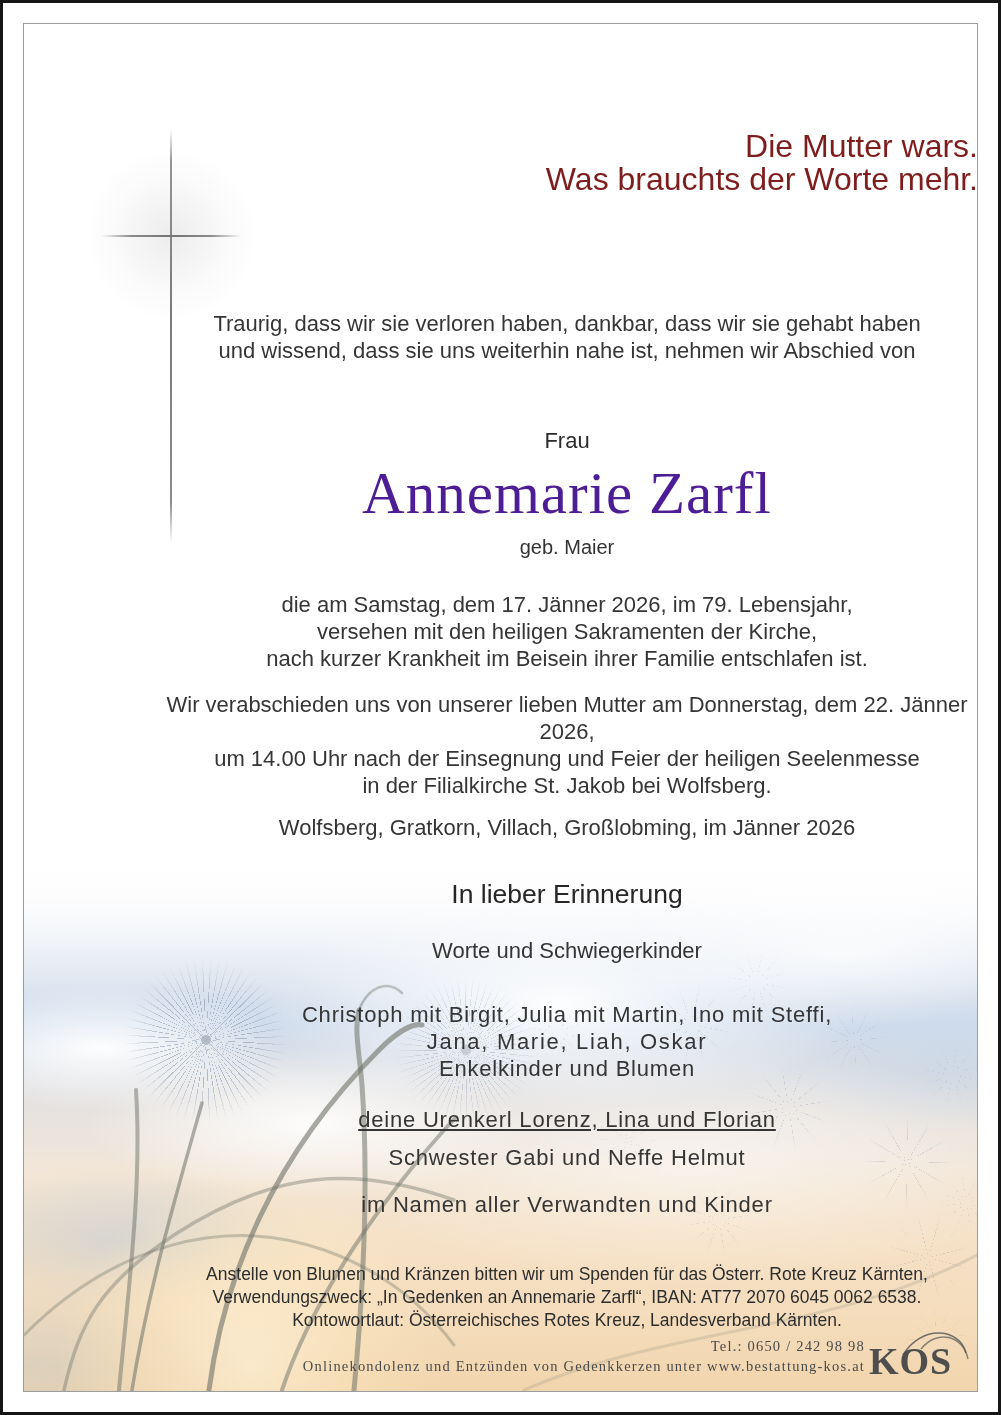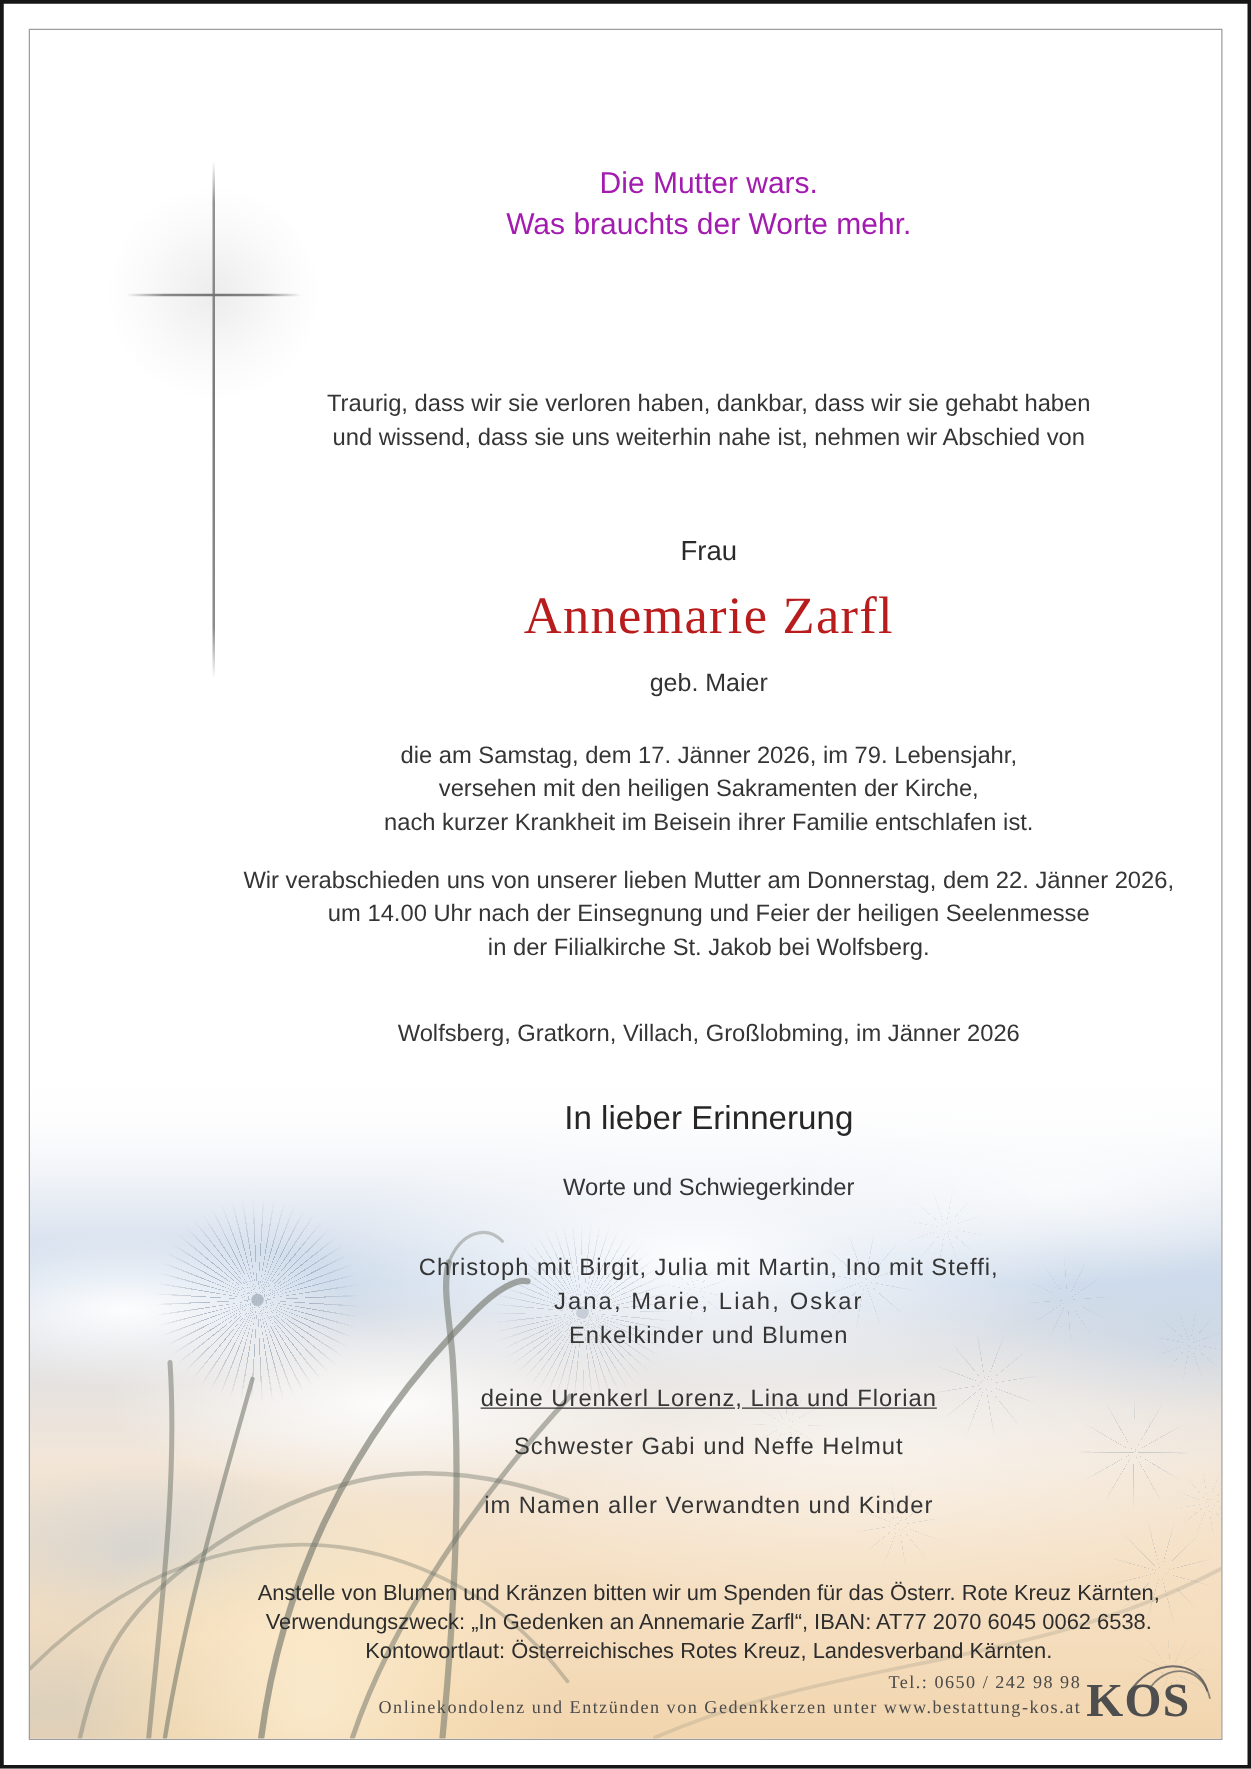--- a/index.html
+++ b/index.html
@@ -7,25 +7,25 @@
     width:1001px;height:1415px;box-sizing:border-box;
     border:3px solid #161616;background:#ffffff;padding:20px;
     font-family:"Liberation Sans", sans-serif;
   }
   .card{
     position:relative;width:100%;height:100%;box-sizing:border-box;
     border:1px solid #9d9d9d;background:#ffffff;overflow:hidden;
   }
   
   .tb{position:absolute;left:132px;width:822px;text-align:center;z-index:3;}
-  .body-text{font-size:19px;line-height:27px;color:#353535;}
-  .epigraph{top:106px;font-size:24px;line-height:33px;color:#a21caf;}
+  .body-text{font-size:22px;line-height:27px;color:#353535;}
+  .epigraph{top:106px;font-size:32px;line-height:33px;color:#7f1d1d;text-align:right;}
   .intro{top:286px;}
   .salutation{top:404px;font-size:22px;color:#2a2a2a;}
-  .name{top:437px;font-family:"Liberation Serif", serif;font-size:42px;line-height:64px;color:#b91c1c;letter-spacing:1px;}
+  .name{top:437px;font-family:"Liberation Serif", serif;font-size:59px;line-height:64px;color:#4c1d95;letter-spacing:1px;}
   .maiden{top:512px;font-size:20px;color:#333;}
   .death{top:567px;}
   .farewell{top:667px;}
   .places{top:790px;}
   .heading{top:854px;font-size:26.5px;line-height:32px;color:#262626;}
   .children{top:913px;}
   .grandchildren{top:977px;}
   .ggc{top:1082px;text-decoration:underline;}
   .sister{top:1120px;}
   .closing{top:1167px;}

